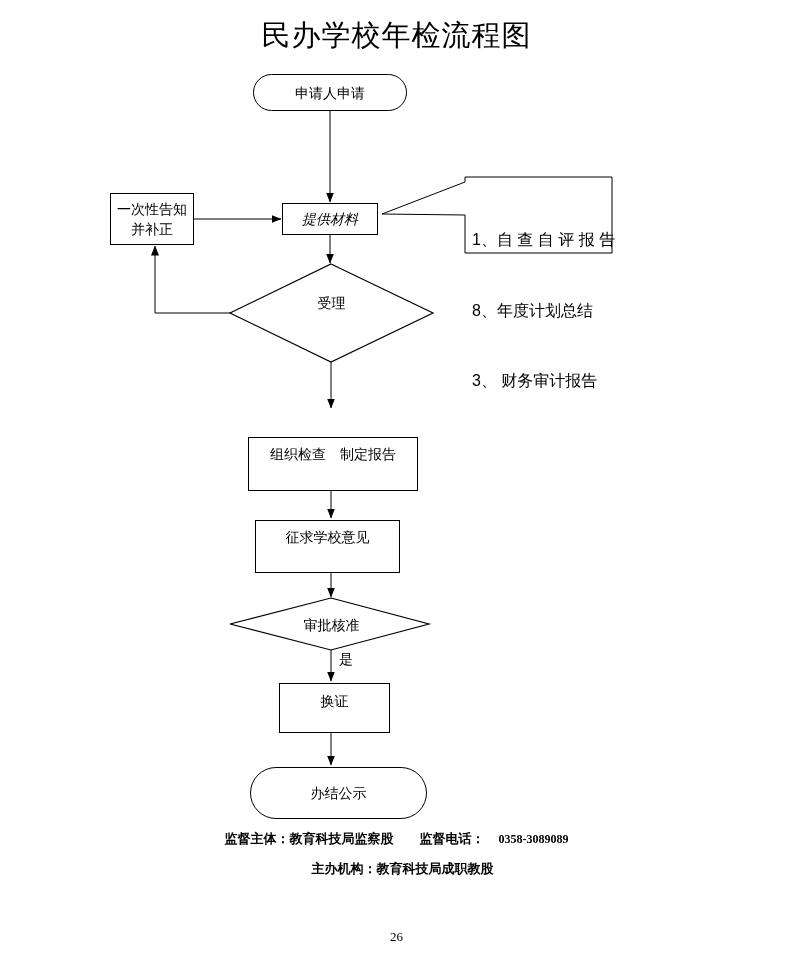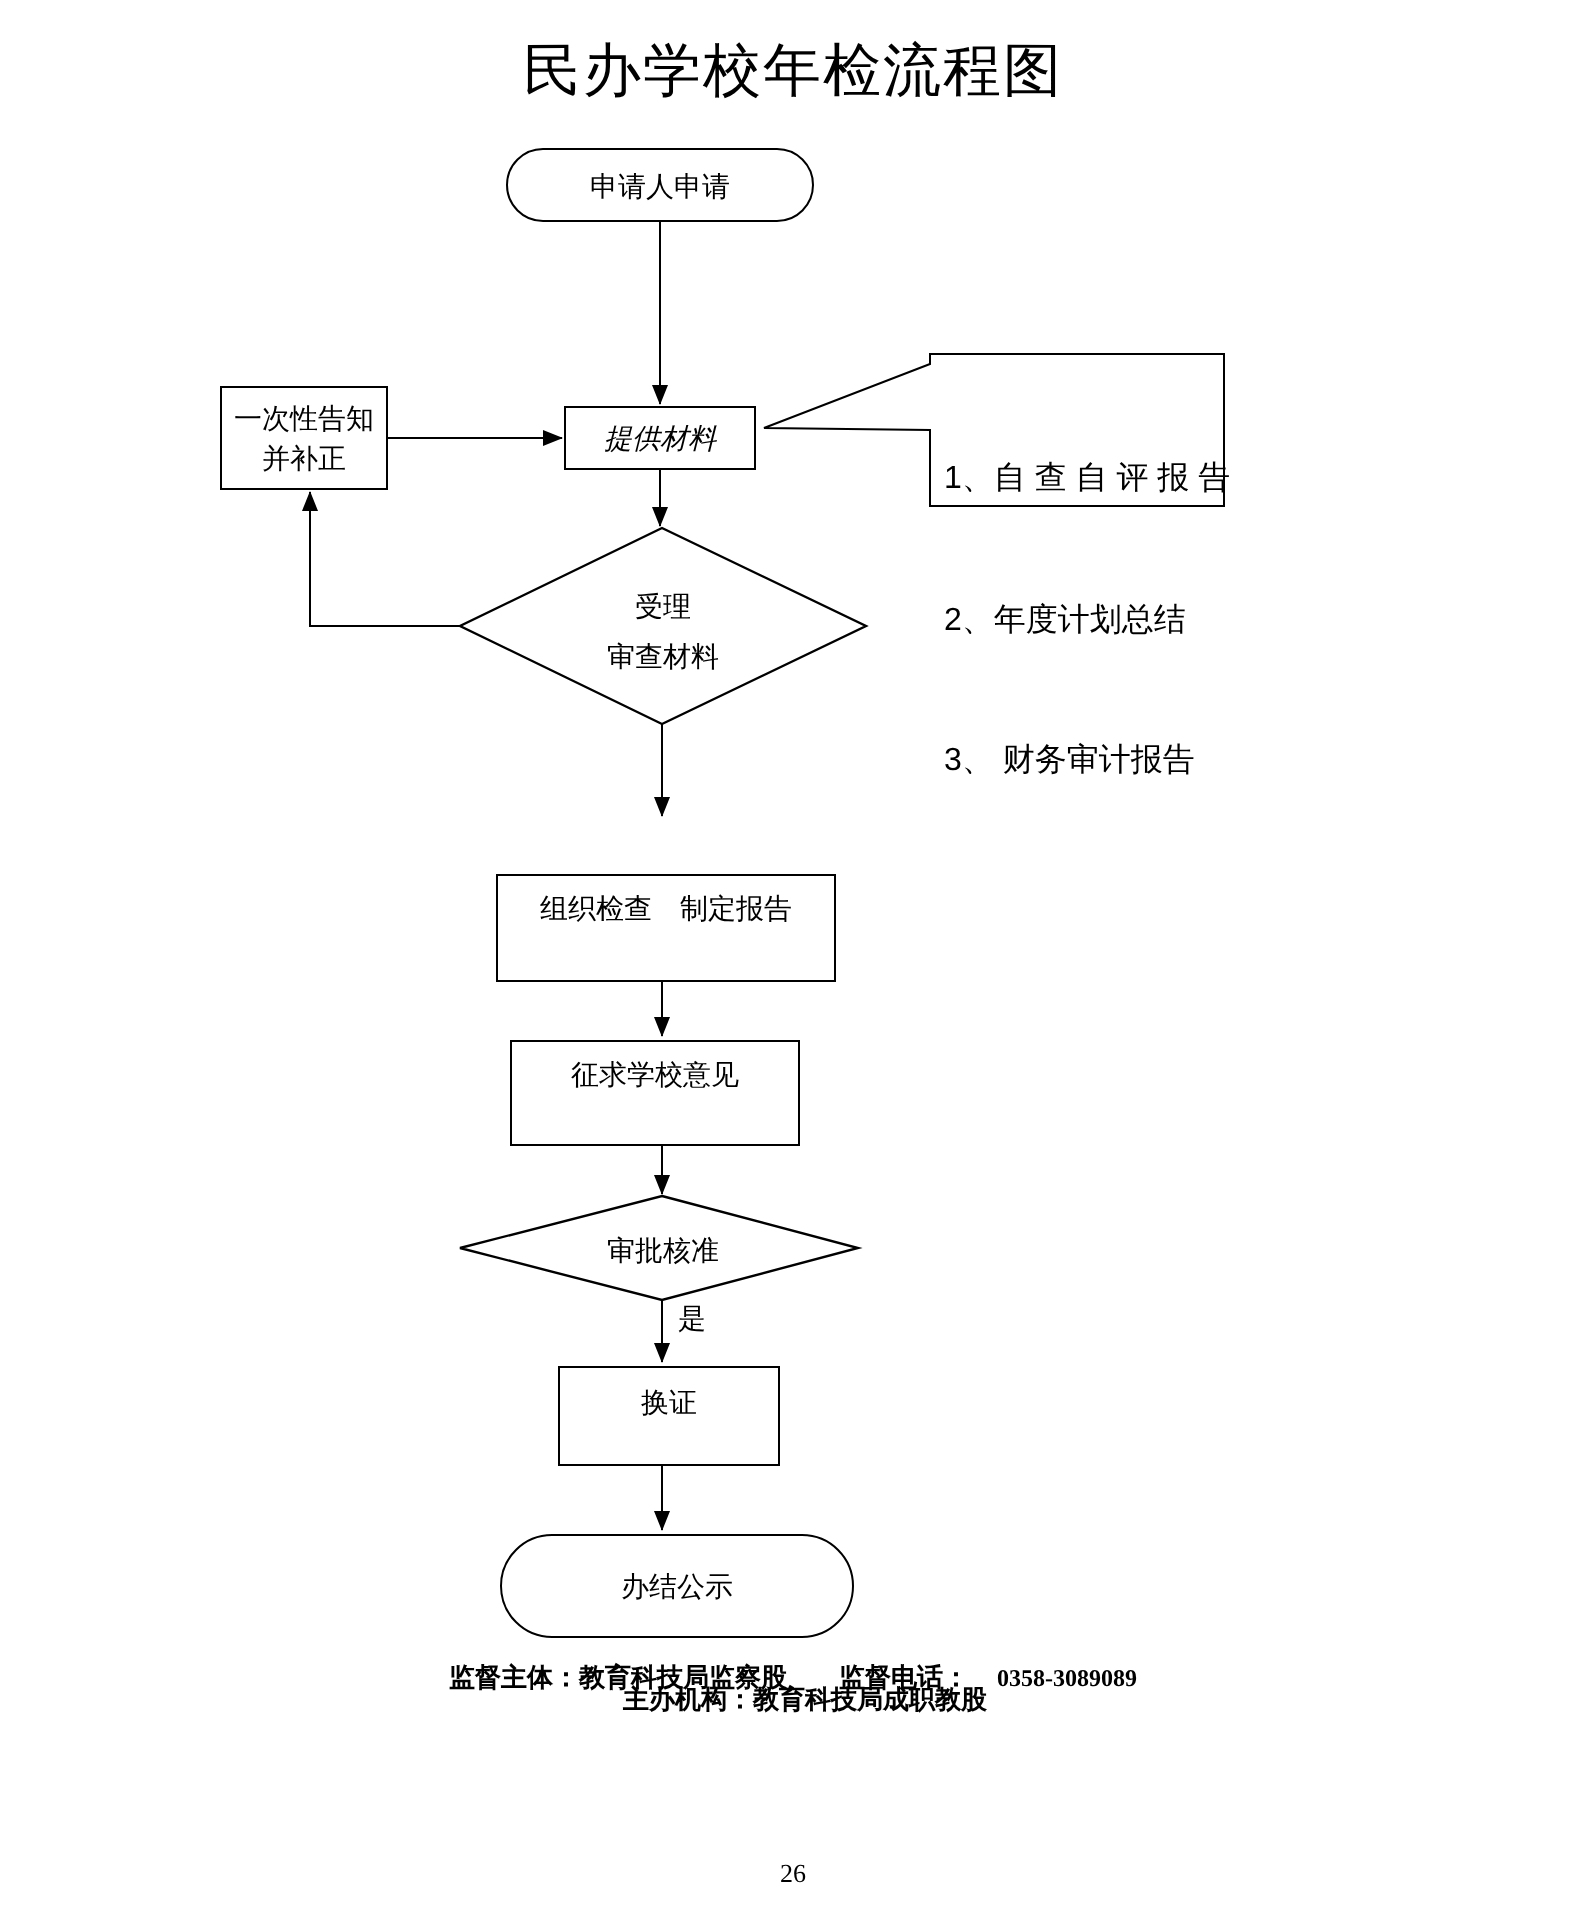--- a/index.html
+++ b/index.html
@@ -120,27 +120,26 @@
     <div>一次性告知</div>
     <div>并补正</div>
   </div>
 
   <div class="abs node" style="left:282px; top:203px; width:96px; height:32px;font-style:italic;">
     <span>提供材料</span>
   </div>
 
   <div class="abs callout-text" style="left:472px; top:181px; width:138px;">
     <div>1、自 查 自 评 报 告</div>
-    <div>2、年度计划总结</div>
+    <div>8、年度计划总结</div>
     <div>3、 财务审计报告</div>
   </div>
 
   <div class="abs dtext" style="left:261px; top:291px; width:141px;">
     <div>受理</div>
-    <div>审查材料</div>
   </div>
 
   <div class="abs node top-align" style="left:248px; top:437px; width:170px; height:54px; padding-top:6px;">
     <span style="white-space:pre;">组织检查　制定报告</span>
   </div>
 
   <div class="abs node top-align" style="left:255px; top:520px; width:145px; height:53px; padding-top:6px;">
     <span>征求学校意见</span>
   </div>
 
@@ -151,21 +150,21 @@
   <div class="abs yes-label" style="left:339px; top:651px;">是</div>
 
   <div class="abs node top-align" style="left:279px; top:683px; width:111px; height:50px; padding-top:7px;">
     <span>换证</span>
   </div>
 
   <div class="abs node stadium" style="left:250px; top:767px; width:177px; height:52px; border-radius:26px;">
     <span>办结公示</span>
   </div>
 
-  <div class="abs footer-line" style="top:841px;padding-left:12px;">主办机构：教育科技局成职教股</div>
+  <div class="abs footer-line" style="top:860px;padding-left:12px;">主办机构：教育科技局成职教股</div>
 
   <div class="abs footer-line2" style="top:830px;">
     <span>监督主体：教育科技局监察股</span>
     <span><span>监督电话：</span><span class="phone-number">0358-3089089</span></span>
   </div>
 
   <div class="abs page-number">26</div>
 
 </div>
 

